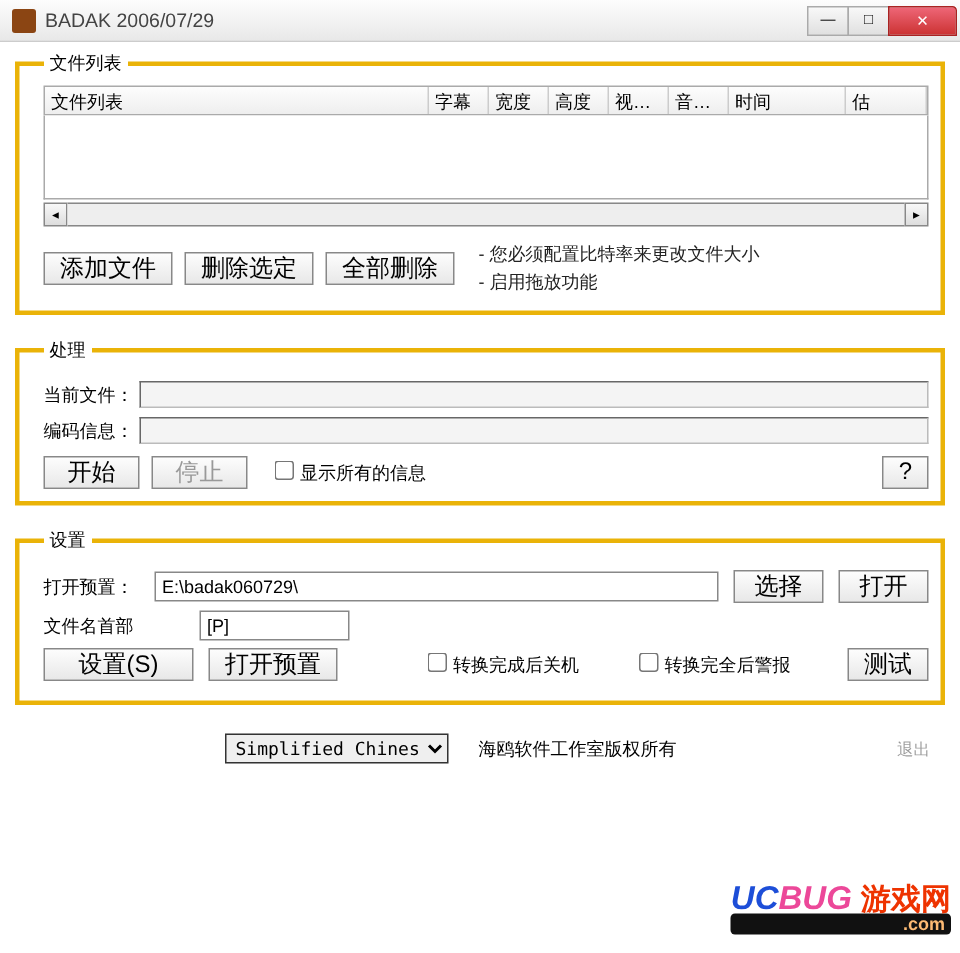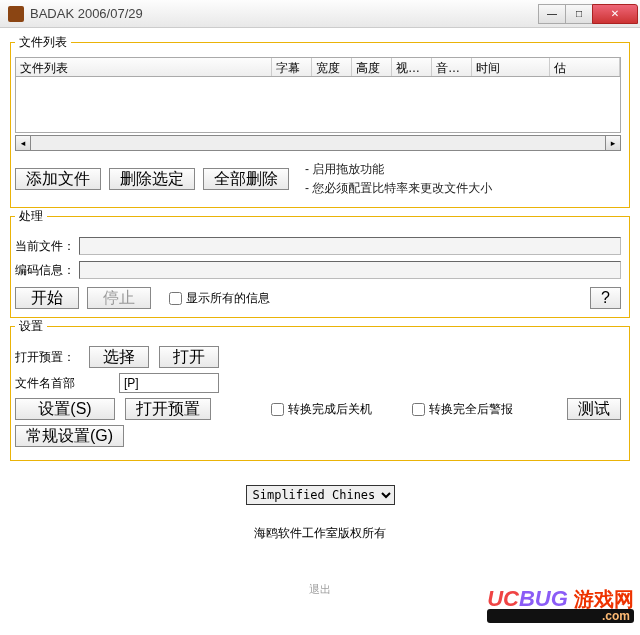--- a/index.html
+++ b/index.html
@@ -4,21 +4,21 @@
 <style>
 * { box-sizing: border-box; margin: 0; padding: 0; }
 body { font-family: "Microsoft YaHei", SimSun, Arial, sans-serif; font-size: 12px; background: #fff; width: 640px; height: 635px; overflow: hidden; position: relative; }
 .titlebar { height: 28px; background: linear-gradient(#fdfdfd, #e8e8e8); border-bottom: 1px solid #ccc; display: flex; align-items: center; padding: 0 2px; }
 .titlebar .icon { width: 16px; height: 16px; margin: 0 6px; background: #8b4513; border-radius: 2px; }
 .titlebar .title { flex: 1; color: #444; font-size: 13px; }
 .winbtns { display: flex; height: 20px; }
 .winbtn { width: 28px; height: 20px; border: 1px solid #aaa; background: linear-gradient(#f8f8f8,#e0e0e0); display: flex; align-items: center; justify-content: center; font-size: 10px; margin-left: -1px; }
 .winbtn.close { width: 46px; background: linear-gradient(#e67,#c33); color: #fff; border-color: #a22; border-top-right-radius: 3px; }
 .content { padding: 6px 10px 4px 10px; }
-fieldset { border: 1px solid #eab308; margin-bottom: 0; padding: 6px 8px 8px 4px; position: relative; }
+fieldset { border: 3px solid #eab308; margin-bottom: 15px; padding: 6px 8px 8px 16px; position: relative; }
 legend { padding: 0 4px; font-size: 12px; }
 .table-head { display: flex; background: linear-gradient(#fdfdfd,#eee); border: 1px solid #aaa; height: 20px; }
 .th { border-right: 1px solid #ccc; padding: 2px 4px; font-size: 12px; overflow: hidden; white-space: nowrap; }
 .table-body { border: 1px solid #aaa; border-top: none; height: 56px; background: #fff; }
 .hscroll { display: flex; align-items: center; height: 16px; margin-top: 2px; }
 .hscroll .arrow { width: 16px; height: 16px; border: 1px solid #888; background: linear-gradient(#f8f8f8,#ddd); display: flex; align-items: center; justify-content: center; font-size: 9px; }
 .hscroll .track { flex: 1; height: 16px; border: 1px solid #888; border-left: none; border-right: none; background: #eee; }
 .btnrow { display: flex; align-items: center; margin-top: 8px; gap: 8px; }
 .btn { height: 22px; padding: 0 10px; border: 1px solid #888; background: linear-gradient(#fdfdfd,#e8e8e8); font-size: 16px; min-width: 74px; cursor: pointer; }
 .btn.small { min-width: 30px; }
@@ -27,29 +27,29 @@
 .hint { margin: 2px 0; }
 .proc-top { display: flex; }
 .proc-box { border: 1px inset #ccc; background: #f4f4f4; width: 350px; height: 70px; margin-right: 18px; }
 .proc-labels { font-size: 12px; }
 .proc-labels div { margin: 3px 0; text-align: right; padding-right: 6px; }
 .proc-warn { color: #000; margin-top: 4px; }
 .fieldrow { display: flex; align-items: center; margin: 6px 0; }
 .lbl { width: 64px; text-align: right; padding-right: 4px; font-size: 12px; }
 .sunken { flex: 1; height: 18px; border: 1px inset #bbb; background: #f4f4f4; }
 .input { height: 20px; border: 1px solid #888; padding: 1px 4px; font-size: 12px; background: #fff; }
-.chk { display: inline-flex; align-items: center; gap: 4px; font-size: 12px; }
+.chk { display: inline-flex; gap: 4px; font-size: 12px; }
 .chk input { width: 13px; height: 13px; }
 .settings-row { display: flex; align-items: center; gap: 10px; margin: 5px 0; }
-.footer { display: flex; align-items: center; padding: 4px 10px; gap: 20px; flex-direction: column; }
+.footer { display: flex; align-items: center; padding: 4px 10px; gap: 20px; }
 .combo { height: 20px; border: 1px solid #333; font-family: monospace; font-size: 12px; padding: 0 2px; }
 .credits { font-size: 12px; text-align: center; }
 .watermark { position: absolute; right: 6px; bottom: 12px; font-weight: 900; font-size: 22px; font-style: italic; pointer-events: none; }
-.watermark .uc { color: #ef4444; }
-.watermark .bug { color: #8b5cf6; }
+.watermark .uc { color: #1d4ed8; }
+.watermark .bug { color: #ec4899; }
 .watermark .cn { color: #e30; font-size: 20px; font-style: normal; }
 .watermark .com { display:block; font-size:12px; color:#fdba74; background:#111; text-align:right; padding:0 4px; border-radius:3px; font-style:normal; margin-top:-4px; }
 </style>
 </head>
 <body>
 
 <div class="titlebar">
   <div class="icon"></div>
   <div class="title">BADAK 2006/07/29</div>
   <div class="winbtns">
@@ -77,22 +77,22 @@
   <div class="hscroll">
     <div class="arrow">◂</div>
     <div class="track"></div>
     <div class="arrow">▸</div>
   </div>
   <div class="btnrow">
     <button class="btn">添加文件</button>
     <button class="btn">删除选定</button>
     <button class="btn">全部删除</button>
     <div class="hints">
+      <div class="hint">- 您必须配置比特率来更改文件大小</div>
       <div class="hint">- 启用拖放功能</div>
-      <div class="hint">- 您必须配置比特率来更改文件大小</div>
     </div>
   </div>
 </fieldset>
 
 <fieldset>
   <legend>处理</legend>
   <div class="fieldrow">
     <div class="lbl">当前文件：</div>
     <div class="sunken"></div>
   </div>
@@ -109,20 +109,21 @@
     </label>
     <div style="flex:1"></div>
     <button class="btn small">?</button>
   </div>
 </fieldset>
 
 <fieldset>
   <legend>设置</legend>
   <div class="settings-row">
     <div class="lbl" style="width:64px;text-align:left">打开预置：</div>
+    <input class="input" style="flex: 1 1 0%;" value="E:\badak060729\">
     <button class="btn" style="min-width:60px">选择</button>
     <button class="btn" style="min-width:60px">打开</button>
   </div>
   <div class="settings-row">
     <div class="lbl" style="width:64px;text-align:left">文件名首部</div>
     <input class="input" style="width: 100px; margin-left: 30px;" value="[P]">
     <div style="width:60px"></div>
   </div>
   <div class="settings-row">
     <button class="btn" style="min-width:100px">设置(S)</button>
@@ -133,23 +134,20 @@
       <span>转换完成后关机</span>
     </label>
     <div style="width:20px"></div>
     <label class="chk">
       <input type="checkbox" style="">
       <span>转换完全后警报</span>
     </label>
     <div style="flex:1"></div>
     <button class="btn" style="min-width:44px">测试</button>
   </div>
-  <div class="settings-row">
-    <button class="btn" style="min-width:100px">常规设置(G)</button>
-  </div>
 </fieldset>
 
 <div class="footer">
   <div style="width:110px"></div>
   <select class="combo">
     <option>Simplified Chines</option>
   </select>
   <div class="credits">
     <div>海鸥软件工作室版权所有</div>
   </div>

